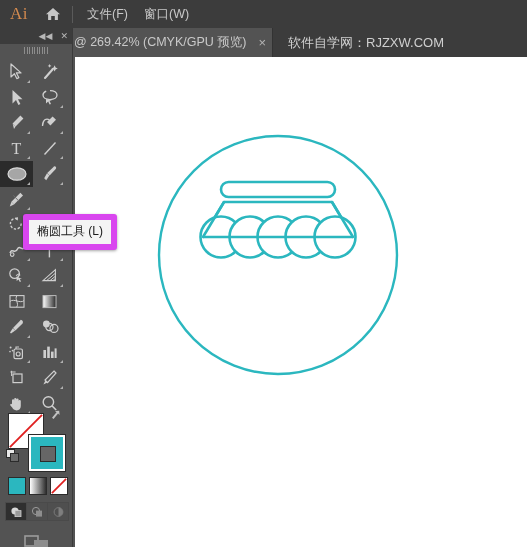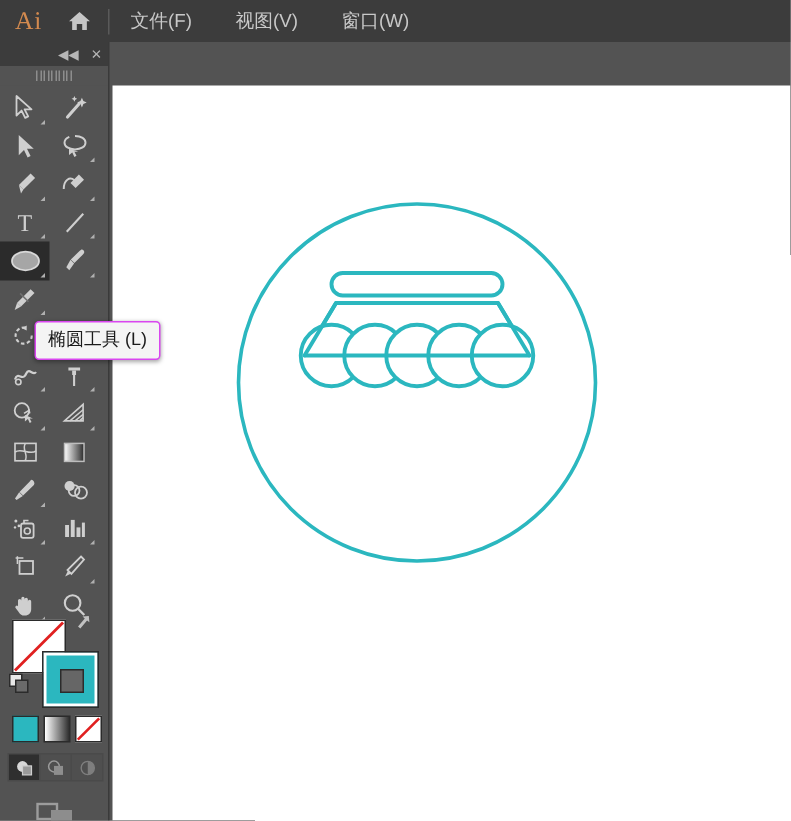--- a/index.html
+++ b/index.html
@@ -23,21 +23,21 @@
     font-family: "Liberation Serif", serif;
     letter-spacing: .5px;
   }
   .home-btn {
     width: 30px; height: 28px;
     display:flex; align-items:center; justify-content:center;
   }
   .menu-divider {
     width:1px; height:17px; background:#5a5a5a; margin: 0 6px 0 4px;
   }
-  .menu-items { display:flex; align-items:center;gap:13px; }
+  .menu-items { display:flex; align-items:center; }
   .menu-item {
     color: #c8c8c8; font-size: 12.5px;
     padding: 4px 8px; white-space: nowrap;
   }
 
   
   .tabbar {
     position:absolute; left:0; top:28px; width:527px; height:29px;
     background: #3c3c3c;
     display:flex; align-items:stretch;
@@ -106,21 +106,21 @@
     width:0; height:0;
     border-left:3px solid transparent;
     border-bottom:3px solid #b0b0b0;
   }
   .tool svg { display:block; }
 
   
   .tooltip {
     position:absolute; left:23px; top:186px;
     background:#f4f4f4;
-    border:1px solid #d946ef;
+    border:6px solid #d946ef;
     border-radius:3px;
     padding:3px 8px 4px 8px;
     font-size:12px; color:#1b1b1b;
     white-space:nowrap;
     box-shadow: 0 1px 3px rgba(0,0,0,.35);
     z-index: 50;
   }
 
   
   .colorbox { position:absolute; left:0; top:375px; width:73px; }
@@ -207,25 +207,31 @@
   <div class="menubar">
     <div class="ai-logo">Ai</div>
     <div class="home-btn">
       <svg width="16" height="14" viewBox="0 0 16 14" aria-hidden="true">
         <path d="M8 1 L15 7.2 L12.9 7.2 L12.9 13 L9.8 13 L9.8 9 L6.2 9 L6.2 13 L3.1 13 L3.1 7.2 L1 7.2 Z" fill="#c6c6c6"></path>
       </svg>
     </div>
     <div class="menu-divider"></div>
     <div class="menu-items">
       <div class="menu-item">文件(F)</div>
-      <div class="menu-item">视图(V)</div>
       <div class="menu-item">窗口(W)</div>
     </div>
   </div>
 
+  <div class="tabbar">
+    <div class="doc-tab">
+      <span class="tab-title">@ 269.42% (CMYK/GPU 预览)</span>
+      <span class="tab-close">×</span>
+    </div>
+    <div class="watermark">软件自学网：RJZXW.COM</div>
+  </div>
 
   <div class="toolpanel">
 
     <div class="panel-head">
       <span class="chev">◀◀</span>
       <span class="xclose">✕</span>
     </div>
     <div class="grip">
       <span class="grip-lines">
         <i></i>

